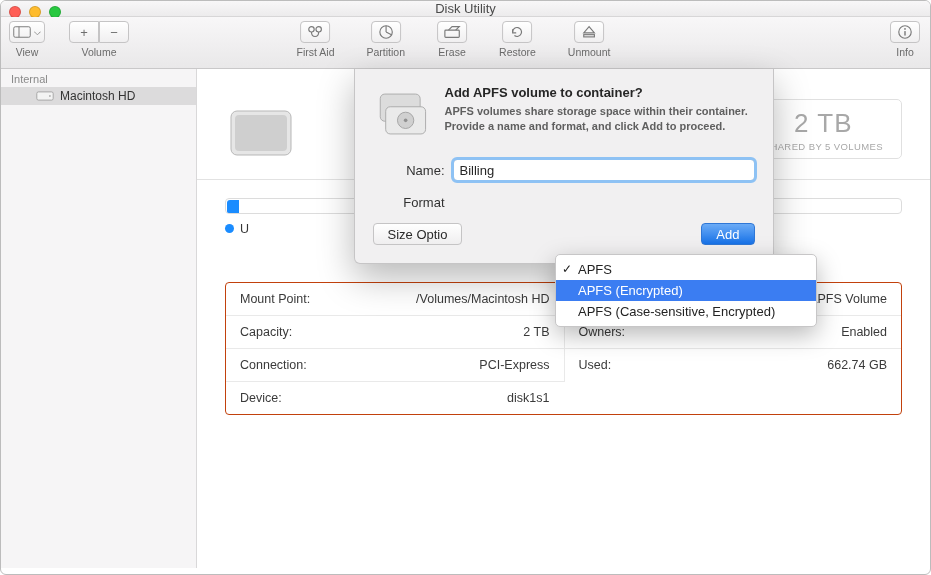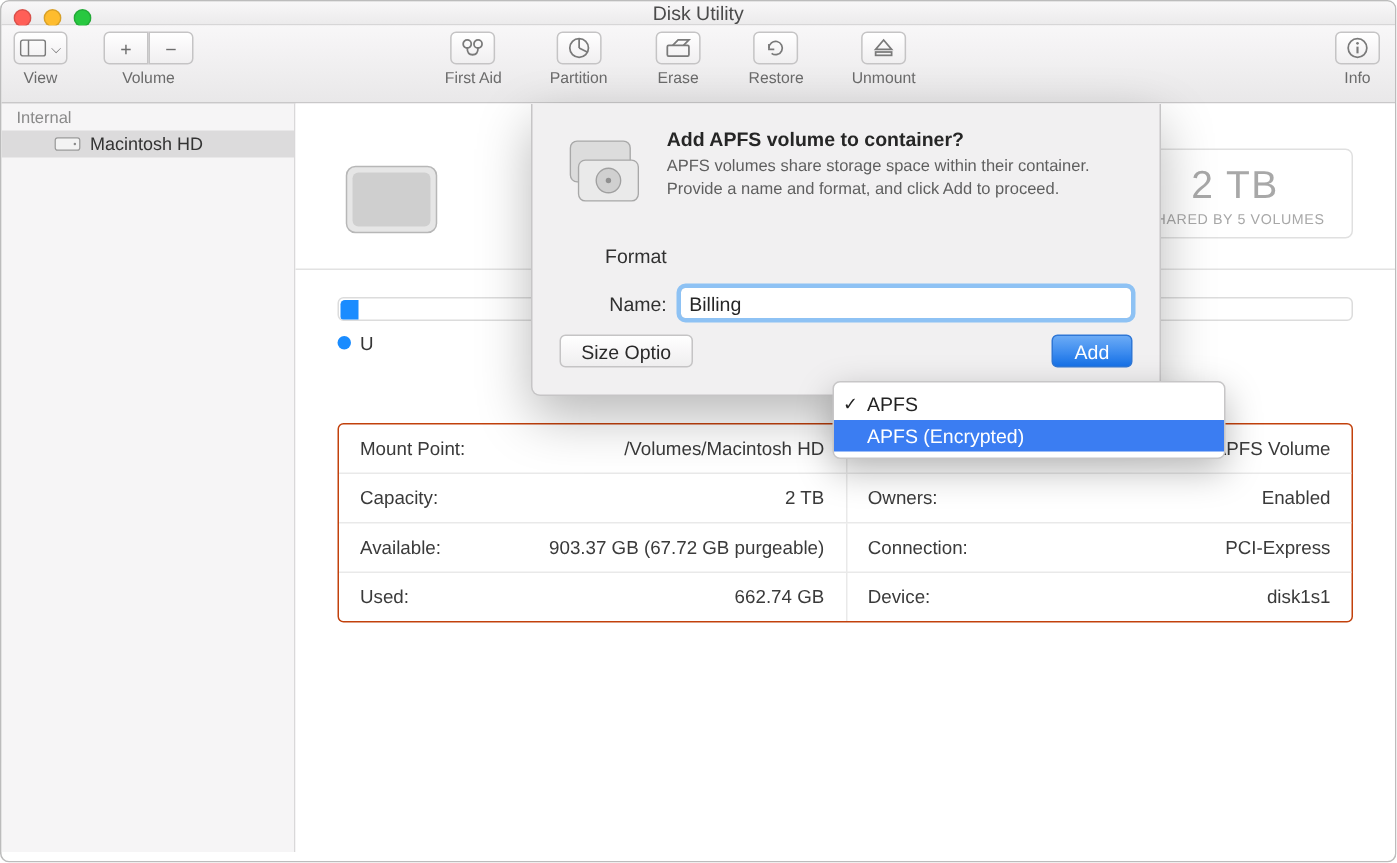--- a/index.html
+++ b/index.html
@@ -53,21 +53,21 @@
   .info-grid > div { display: flex; justify-content: space-between; padding: 9px 14px; font-size: 12.5px; color: #3a3a3a; border-bottom: 1px solid #e9e9e9; }
   .info-grid > div:nth-child(2n) { border-left: 1px solid #e9e9e9; }
   .info-grid > div:nth-last-child(-n+2) { border-bottom: none; }
   .info-grid .v { color: #3a3a3a; }
 
   
   .sheet { position: absolute; top: 0; left: 50%; transform: translateX(-50%); width: 420px; background: #f1f0f1; border: 1px solid #c6c5c6; border-top: none; border-radius: 0 0 6px 6px; box-shadow: 0 14px 36px rgba(0,0,0,.28); padding: 16px 18px 18px; z-index: 20; }
   .sheet-head { display: flex; gap: 14px; }
   .sheet-disk { width: 58px; height: 58px; flex-shrink: 0; }
   .sheet-title { font-size: 13px; font-weight: 600; color: #262626; }
-  .sheet-sub { font-size: 11px; color: #5f5f5f; margin-top: 4px; line-height: 1.35; }
+  .sheet-sub { font-size: 11px; color: #5f5f5f; margin-top: 4px; line-height: 1.35; font-weight: bold; }
   .form { margin-top: 16px; }
   .frow { display: flex; align-items: center; margin-bottom: 10px; }
   .flabel { width: 72px; text-align: right; font-size: 13px; color: #313131; margin-right: 8px; }
   .finput { flex: 1; height: 22px; border: 1px solid #c9c8c9; border-radius: 4px; padding: 0 6px; font-size: 13px; outline: 3px solid #8ec2f4; outline-offset: -1px; color: #262626; background: #fff; }
   .finput::selection { background: #b3d7ff; }
   .fselect { flex: 1; height: 22px; position: relative; }
   .sheet-footer { display: flex; align-items: center; margin-top: 8px; }
   .sheet-footer .mbtn { height: 22px; padding: 0 14px; font-size: 13px; border-radius: 4px; border: 1px solid #c5c4c5; background: linear-gradient(#ffffff,#efeeef); color: #2a2a2a; cursor: default; }
   .sheet-footer .mbtn.primary { background: linear-gradient(#6babf6,#1772e8); border-color: #2f77d6; color: #fff; margin-left: 10px; }
   .sheet-footer .spacer { flex: 1; }
@@ -230,24 +230,20 @@
             <span>Type:</span>
             <span class="v">APFS Volume</span>
           </div>
         <div>
             <span>Capacity:</span>
             <span class="v">2 TB</span>
           </div>
         <div>
             <span>Owners:</span>
             <span class="v">Enabled</span>
-          </div>
-        <div>
-            <span>Available:</span>
-            <span class="v">903.37 GB (67.72 GB purgeable)</span>
           </div>
         <div>
             <span>Connection:</span>
             <span class="v">PCI-Express</span>
           </div>
         <div>
             <span>Used:</span>
             <span class="v">662.74 GB</span>
           </div>
         <div>
@@ -264,41 +260,44 @@
             <circle cx="36" cy="39" r="9" fill="#d0d0d0" stroke="#a0a0a0"></circle>
             <circle cx="36" cy="39" r="2" fill="#909090"></circle>
           </svg>
           <div>
             <div class="sheet-title">Add APFS volume to container?</div>
             <div class="sheet-sub">APFS volumes share storage space within their container. Provide a name and format, and click Add to proceed.</div>
           </div>
         </div>
         <div class="form">
           <div class="frow">
+            <div class="flabel">Name:</div>
+            <input class="finput" value="Billing" style="">
+          </div>
+          <div class="frow">
             <div class="flabel">Format</div>
             <div class="fselect"></div>
-          </div>
-          <div class="frow">
-            <div class="flabel">Name:</div>
-            <input class="finput" value="Billing" style="">
           </div>
           <div class="sheet-footer">
             <button class="mbtn">Size Optio</button>
             <div class="spacer"></div>
             <button class="mbtn" style="visibility:hidden;">Cancel</button>
             <button class="mbtn primary">Add</button>
           </div>
         </div>
       </div>
 
       <div class="popup">
         <div class="popt">
           <span class="chk">✓</span>
           <span>APFS</span>
         </div>
         <div class="popt sel">
           <span>APFS (Encrypted)</span>
         </div>
+        <div class="popt">
+          <span>APFS (Case-sensitive, Encrypted)</span>
+        </div>
       </div>
 
     </div>
   </div>
 </div>
 
 </body></html>

